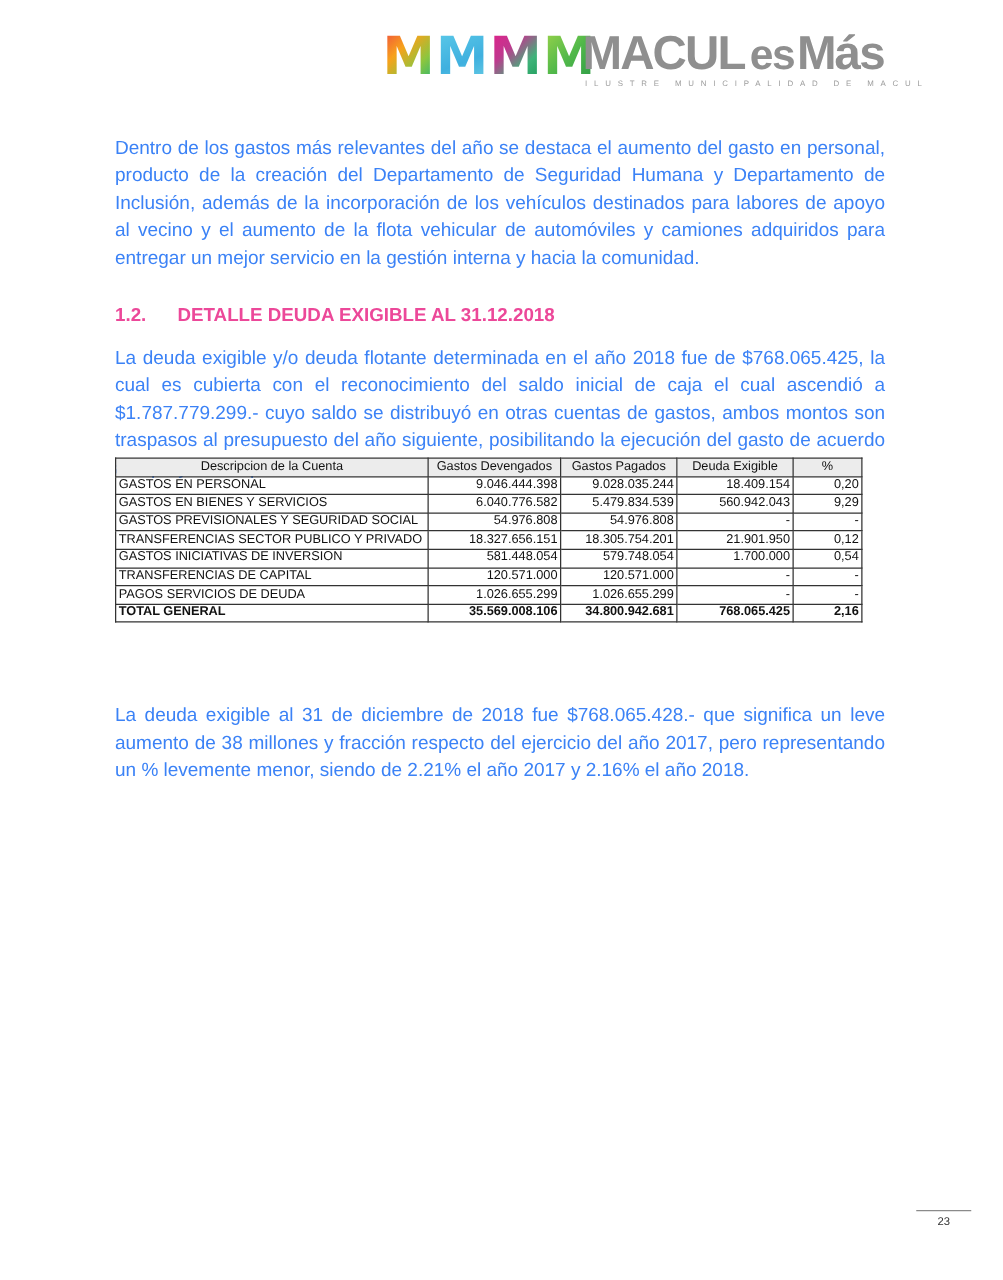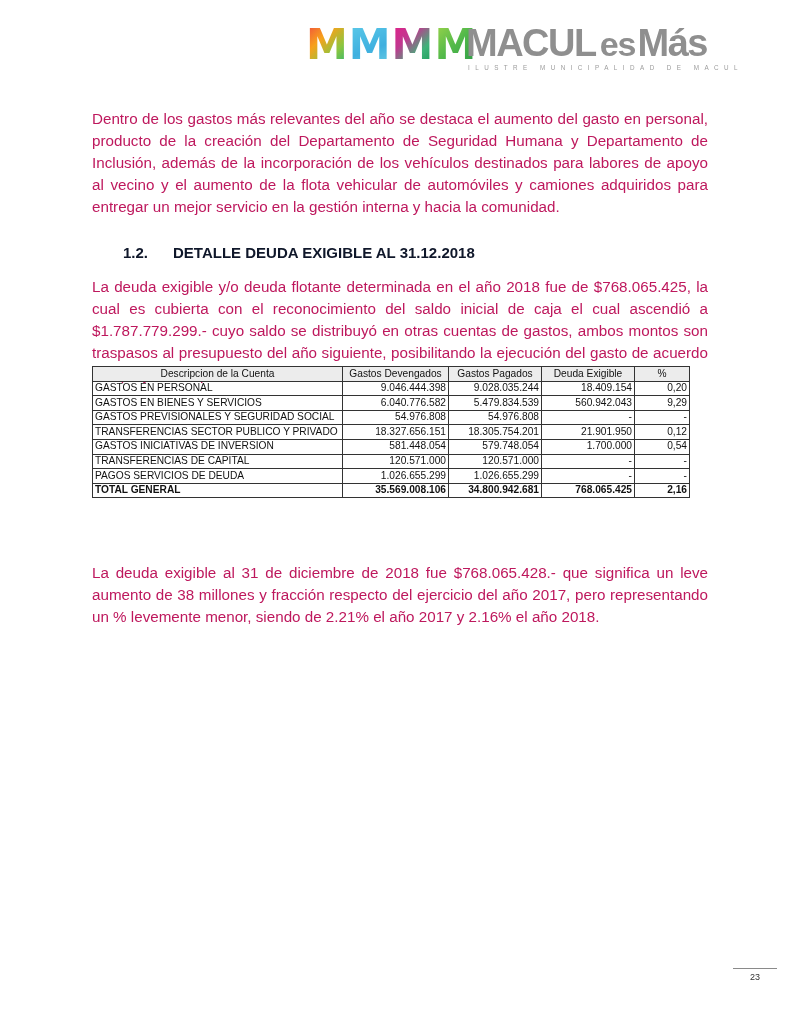--- a/index.html
+++ b/index.html
@@ -19,27 +19,27 @@
   .logo-word { position: absolute; left: 160px; top: 0; font-family: "Liberation Sans", sans-serif;
                font-weight: bold; font-size: 38px; line-height: 38px; color: #8f8f8f; letter-spacing: -1.5px;
                white-space: nowrap; }
   .logo-word .es { font-size: 34px; letter-spacing: -1px; margin-left: 4px; }
   .logo-word .mas { margin-left: 2px; }
   .logo-tag { position: absolute; left: 162px; top: 40px; font-size: 6.3px; color: #9c9c9c;
               letter-spacing: 5.45px; white-space: nowrap; }
 
   
   .para { position: absolute; left: 92px; width: 616px; font-size: 15.2px; line-height: 22px;
-          text-align: justify; color: #be185d; }
+          text-align: justify; color: #3b82f6; }
   #p1 { top: 108px; }
   #p2 { top: 276px; }
   #p3 { top: 562px; }
 
   .heading { position: absolute; left: 92px; top: 244px; font-size: 15px; font-weight: bold;
-             color: #0f172a; white-space: nowrap; margin-left: 31px; }
+             color: #ec4899; white-space: nowrap; }
   .heading .num { display: inline-block; width: 50px; }
 
   
   .deuda-table { position: absolute; left: 92px; top: 366px; border-collapse: collapse;
                  font-size: 10.2px; line-height: 12.6px; color: #111; table-layout: fixed;
                  border: 1.5px solid #222; padding-left: 32px; }
   .deuda-table th, .deuda-table td { border: 1px solid #333; padding: 0 2px; height: 13.6px;
                  white-space: nowrap; overflow: hidden; }
   .deuda-table th { font-weight: normal; text-align: center; background: #ececec; }
   .deuda-table td.num { text-align: right; margin-top: 15px; }

